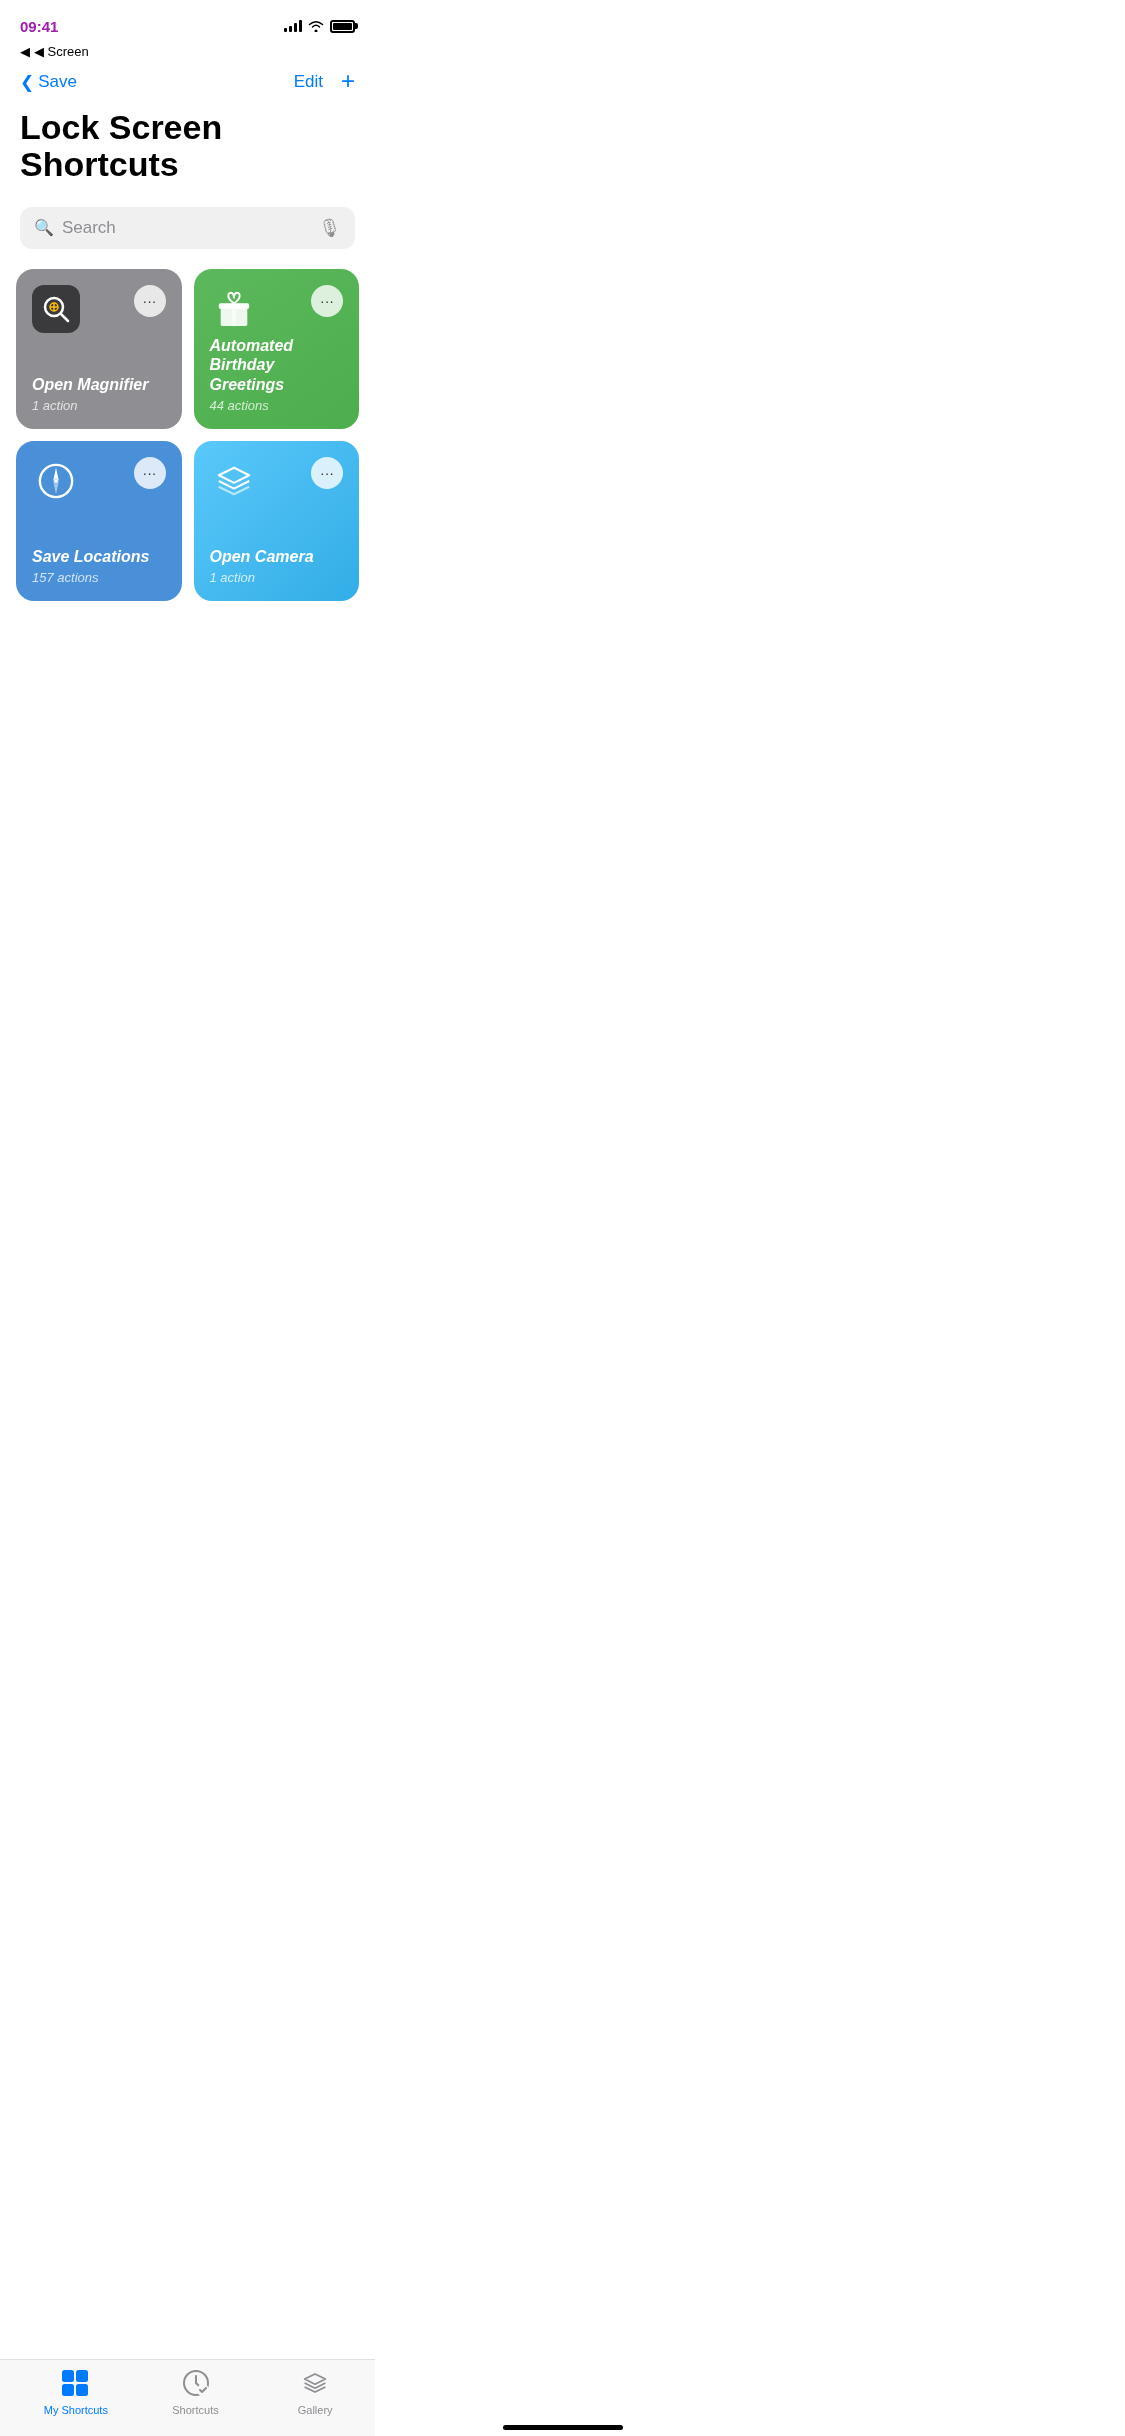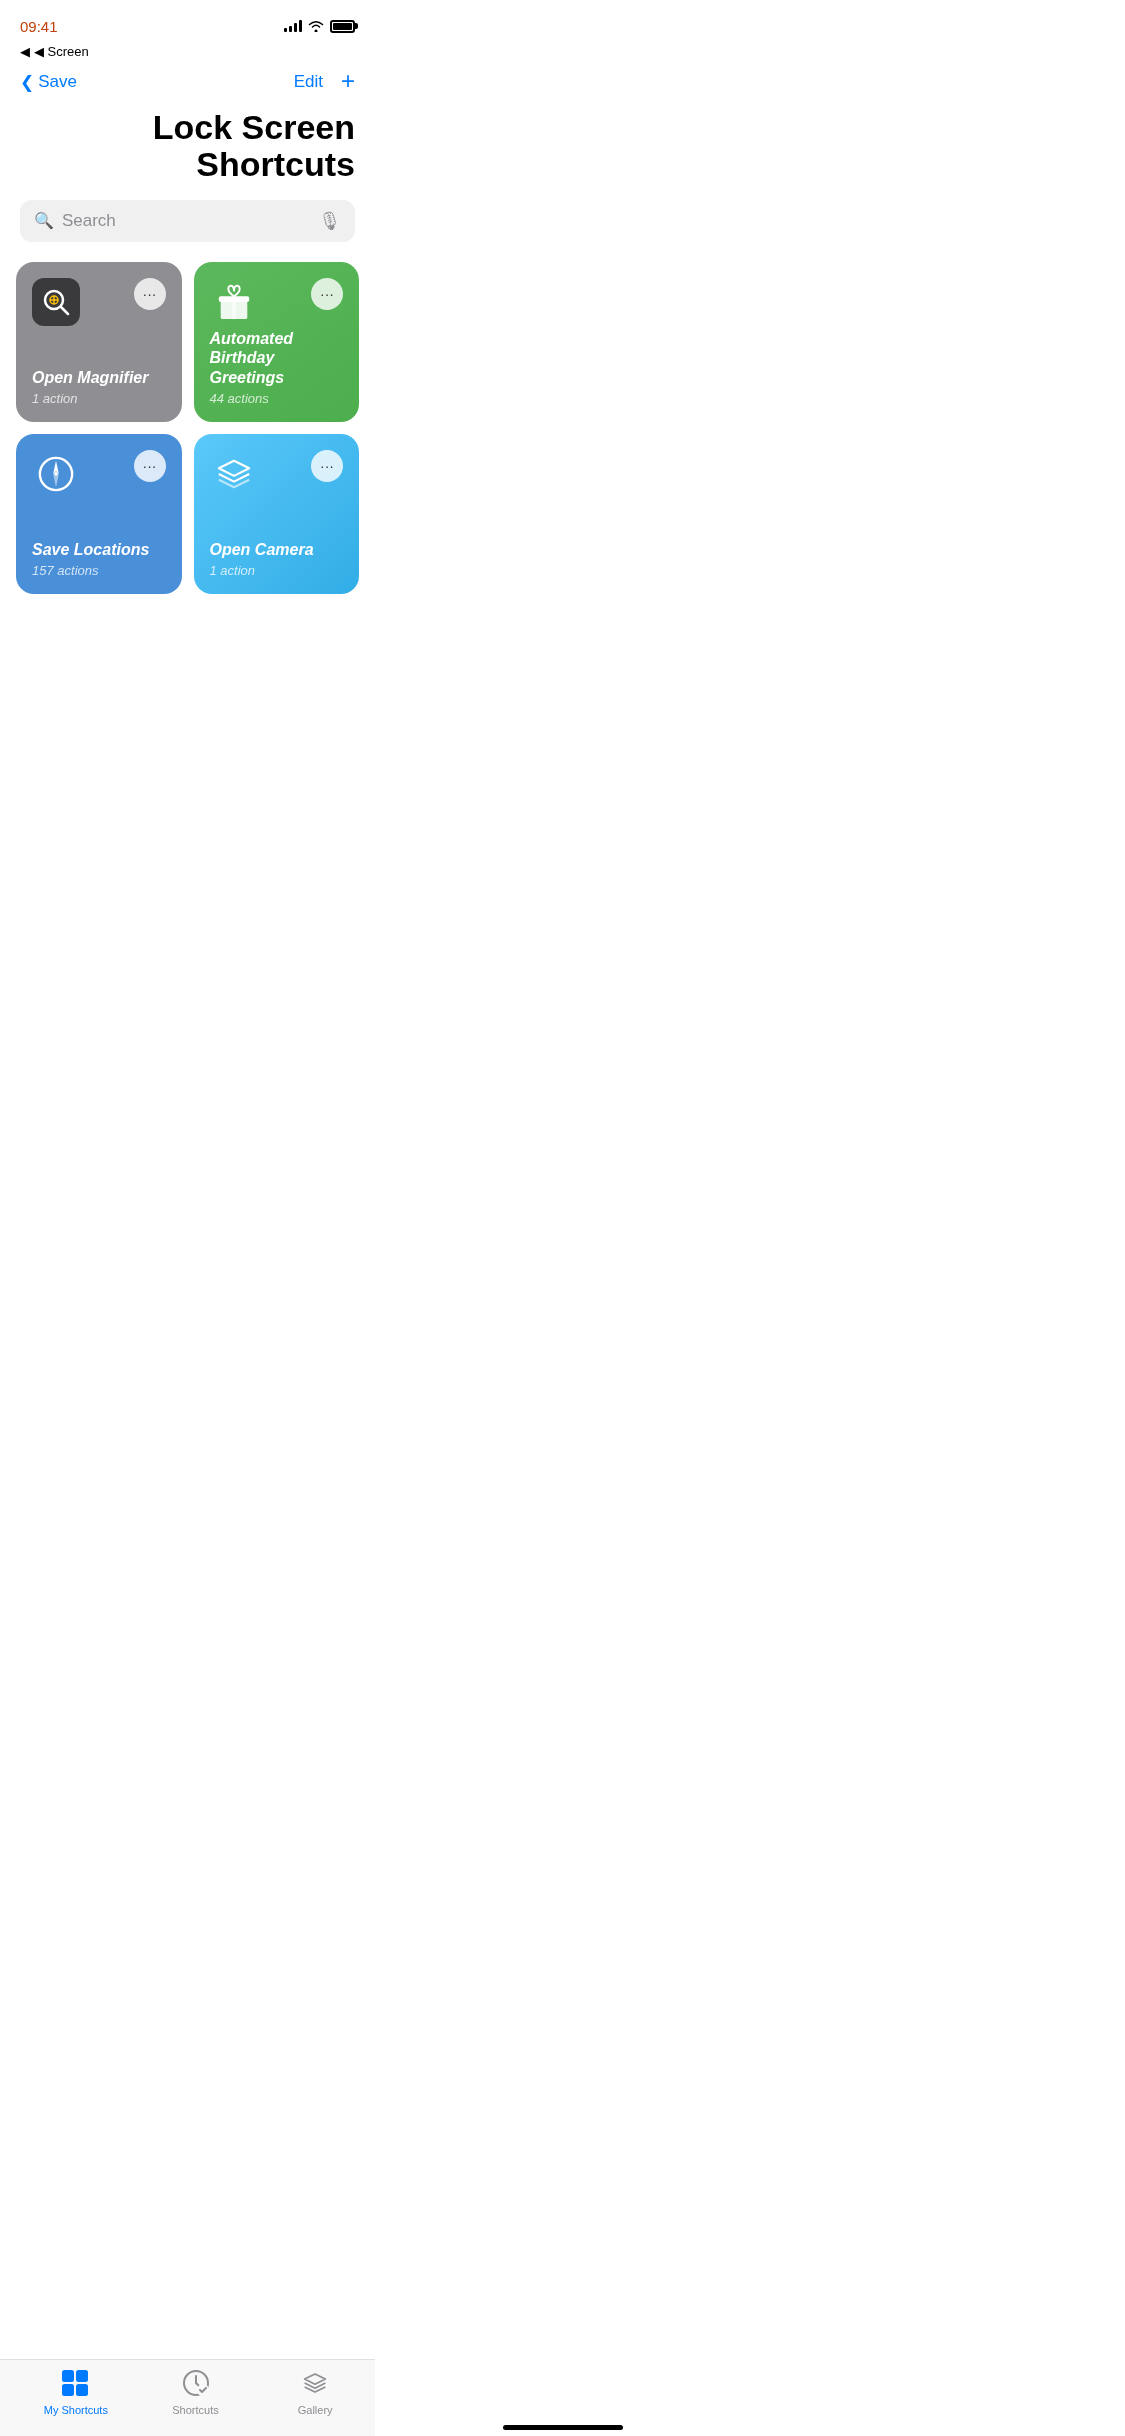--- a/index.html
+++ b/index.html
@@ -15,22 +15,22 @@
     
     .status-bar {
       display: flex;
       justify-content: space-between;
       align-items: center;
       padding: 14px 20px 6px 20px;
       height: 44px;
     }
     .status-time {
       font-size: 15px;
-      font-weight: 400;
-      color: #c2410c;
+      font-weight: 700;
+      color: #a21caf;
       text-align: right;
     }
     .status-icons {
       display: flex;
       align-items: center;
       gap: 6px;
     }
     .signal-bars {
       display: flex;
       align-items: flex-end;
@@ -117,26 +117,25 @@
     }
     .nav-plus {
       color: #007AFF;
       font-size: 24px;
       line-height: 1;
       margin-top: -2px;
     }
 
     
     .page-title {
-      padding: 4px 20px 16px 20px;
+      padding: 4px 20px 23px 20px;
       font-size: 34px;
       font-weight: 700;
       color: #000;
       line-height: 1.1;
-      text-align: right;
     }
 
     
     .search-bar {
       margin: 0 20px 20px 20px;
       background: #f0f0f0;
       border-radius: 12px;
       padding: 10px 14px;
       display: flex;
       align-items: center;

